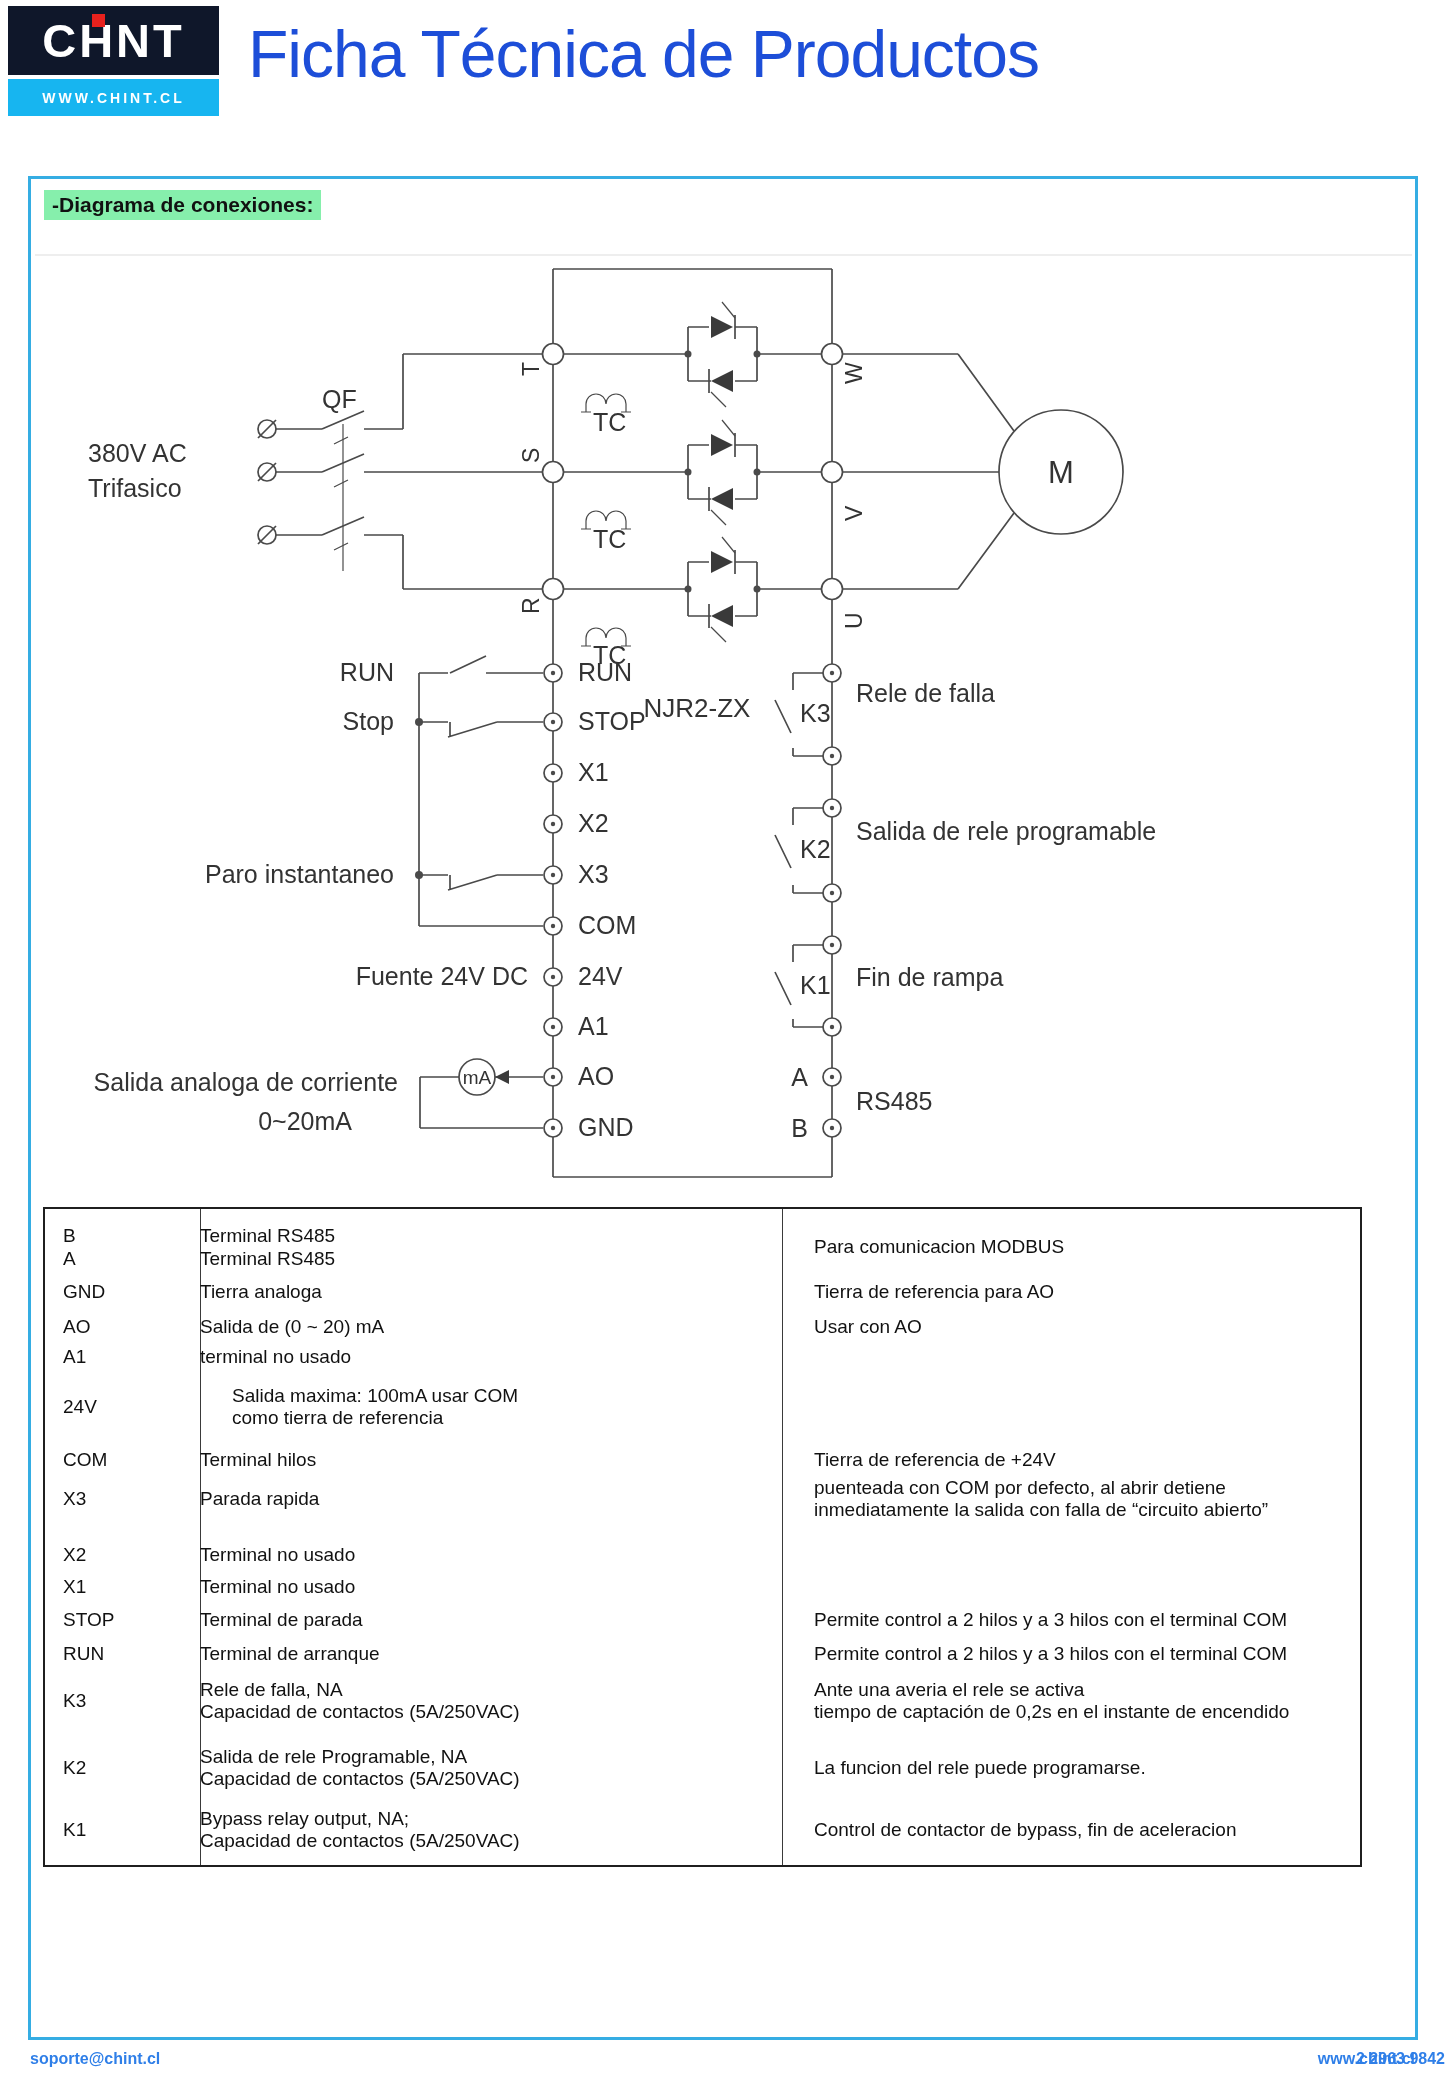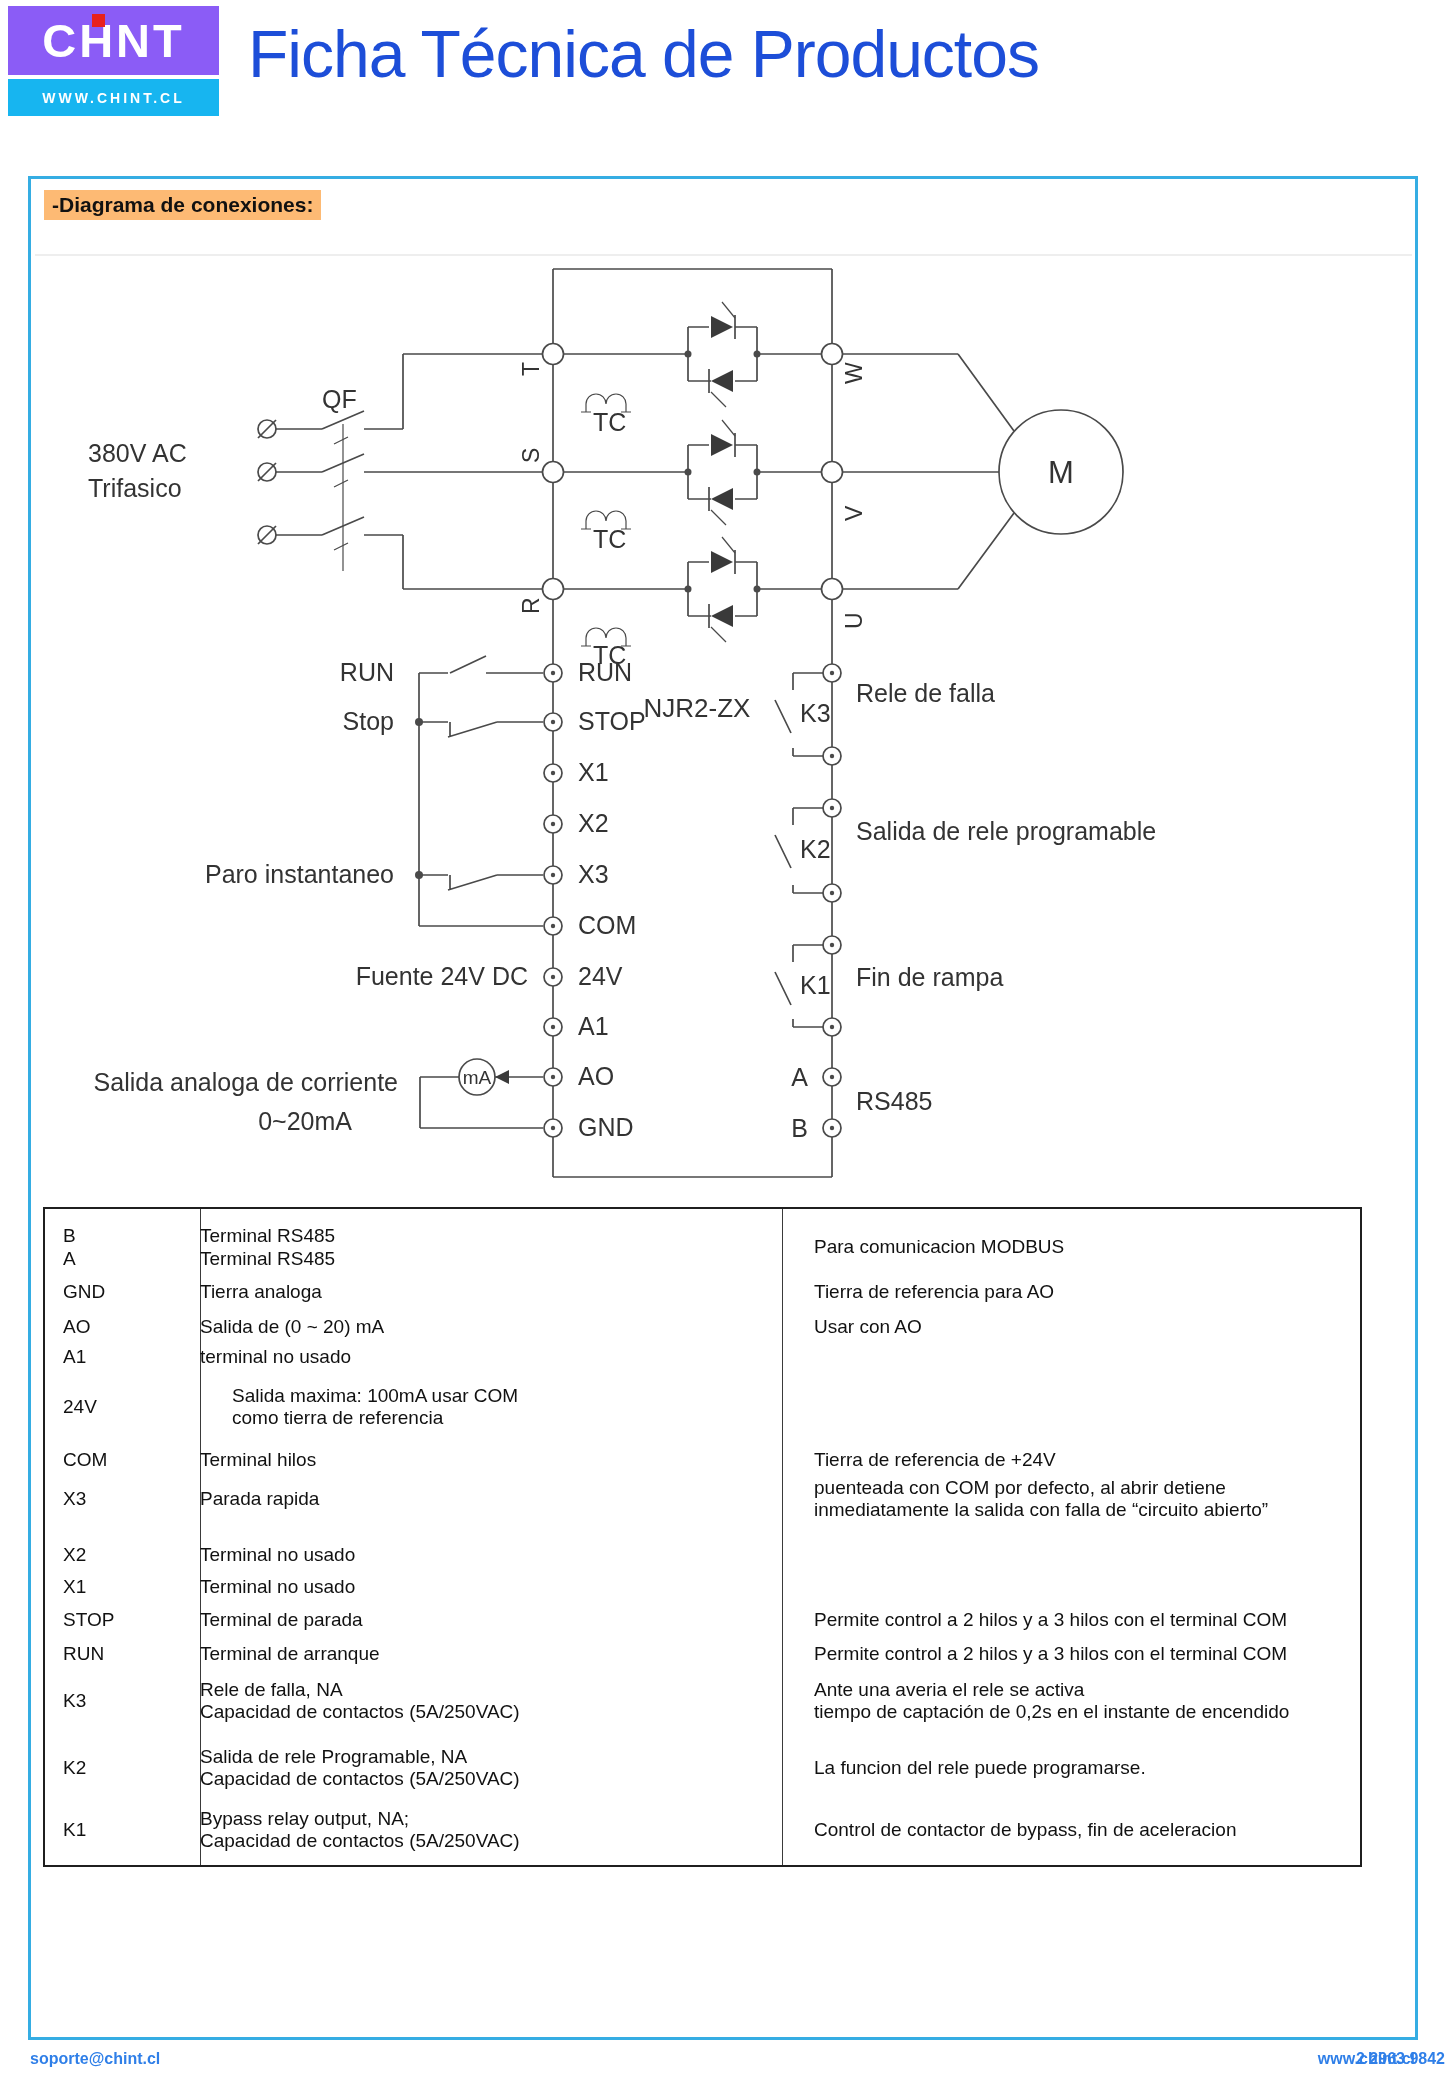--- a/index.html
+++ b/index.html
@@ -1,30 +1,30 @@
 <!DOCTYPE html>
 <html><head>
 <meta charset="utf-8">
 <style>
   html,body{margin:0;padding:0;background:#fff;}
   body{width:1445px;height:2096px;position:relative;font-family:"Liberation Sans",sans-serif;color:#111;}
   .abs{position:absolute;}
 
   
   .logo{left:8px;top:6px;width:211px;}
-  .logo-top{height:69px;background:#8b5cf6;position:relative;display:flex;align-items:center;justify-content:center;}
+  .logo-top{height:69px;background:#0f172a;position:relative;display:flex;align-items:center;justify-content:center;}
   .logo-text{color:#fff;font-weight:bold;font-size:47px;letter-spacing:3px;line-height:1;}
   .logo-dot{position:absolute;left:84px;top:8px;width:13px;height:13px;background:#e8211d;}
   .logo-strip{margin-top:4px;height:37px;background:#17b5f0;display:flex;align-items:center;justify-content:center;}
   .logo-site{color:#fff;font-weight:bold;font-size:14px;letter-spacing:3px;}
   .page-title{left:248px;top:16px;width:1000px;font-size:66px;font-weight:normal;letter-spacing:-1px;color:#1d4ed8;}
 
   
   .frame{left:28px;top:176px;width:1384px;height:1858px;border:3px solid #35ade3;}
-  .sec-heading{left:44px;top:190px;font-size:21px;font-weight:bold;background:#fdba74;padding:3px 8px;}
+  .sec-heading{left:44px;top:190px;font-size:21px;font-weight:bold;background:#86efac;padding:3px 8px;}
 
   
   svg{position:absolute;left:0;top:0;}
   .dg-line{stroke:#4a4a4a;stroke-width:1.7;fill:none;}
   .dg-thin{stroke:#4a4a4a;stroke-width:1.2;fill:none;}
   .dg-faint{stroke:#e9e9e9;stroke-width:1.5;}
   .dg-fill{fill:#3a3a3a;stroke:none;}
   .dg-circle{fill:#fff;stroke:#4a4a4a;stroke-width:1.7;}
   .dg-dot{fill:#4a4a4a;stroke:none;}
   text{fill:#333;font-family:"Liberation Sans",sans-serif;font-size:25px;}

